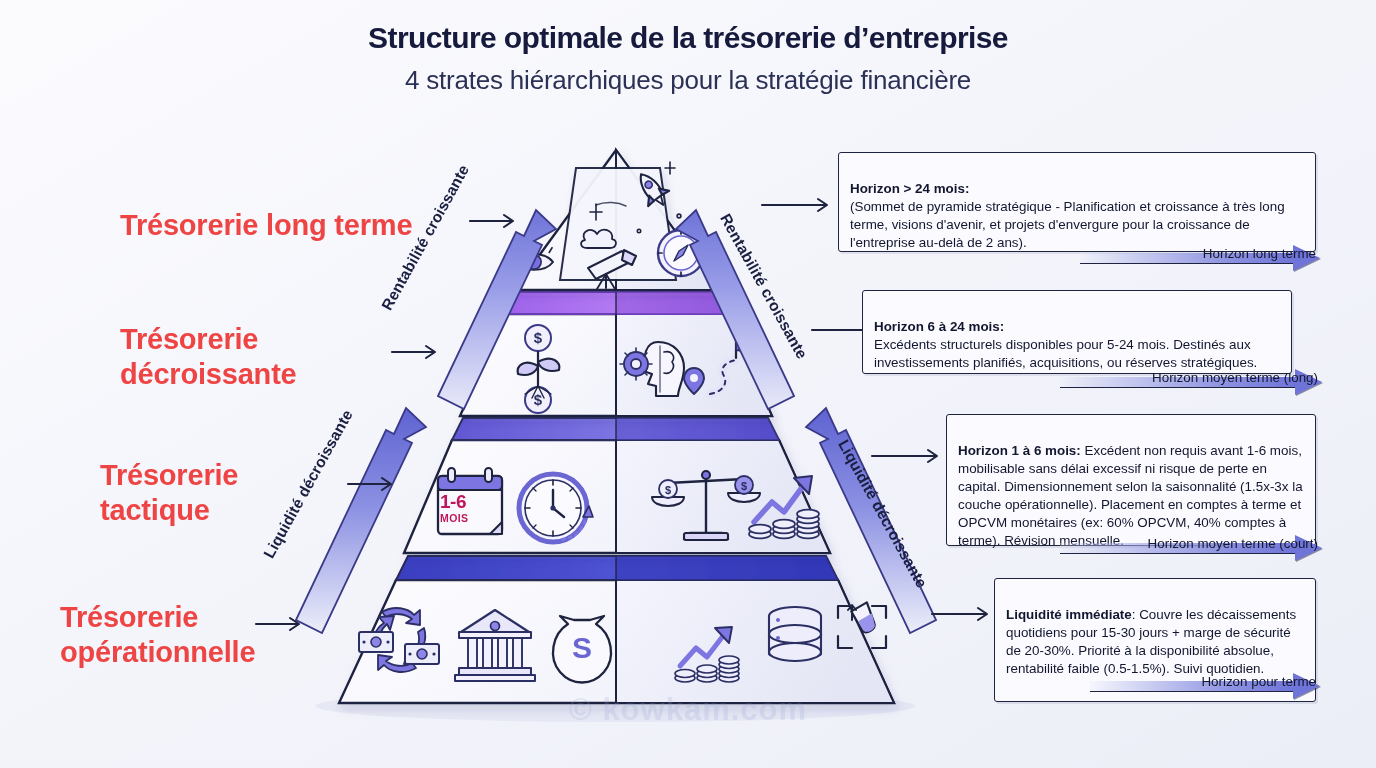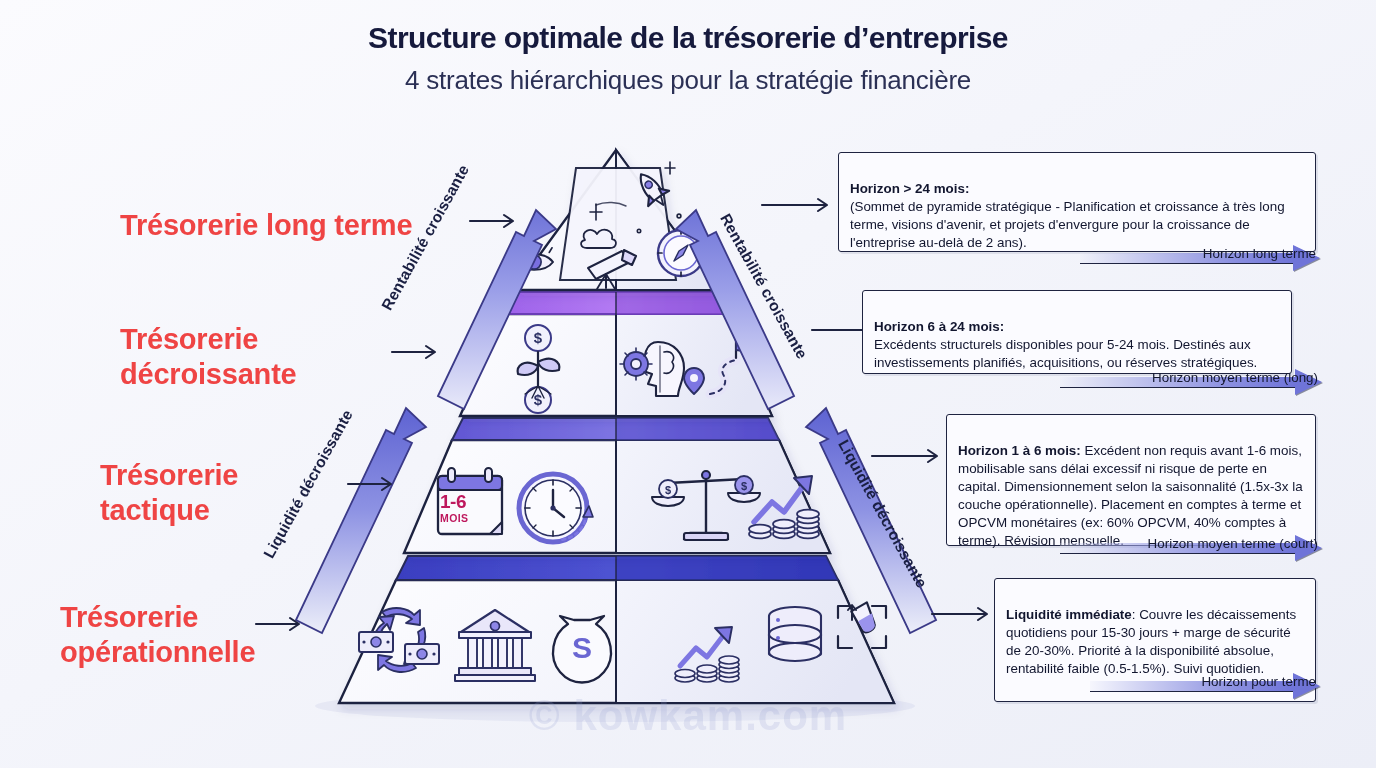--- a/index.html
+++ b/index.html
@@ -19,21 +19,21 @@
     color: #161a3d; line-height: 1.05;
   }
   .hdr h2 {
     margin-top: 11px; font-size: 26px; font-weight: 400;
     color: #2b3055; letter-spacing: -0.2px;
   }
 
   
   .watermark {
     position: absolute; left: 0; top: 692px; width: 1376px;
-    text-align: center; font-size: 42px; font-weight: 700;
+    text-align: center; font-size: 31px; font-weight: 700;
     color: rgba(150,160,210,0.20); letter-spacing: 1px;
     pointer-events: none; user-select: none;
   }
 
   
   svg.scene { position: absolute; inset: 0; width: 1376px; height: 768px; }
 
   
   .tierlabel {
     position: absolute; text-align: left;

